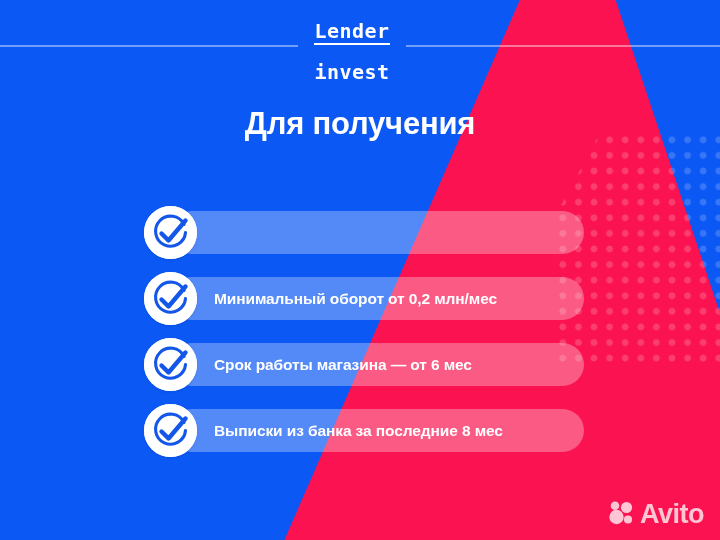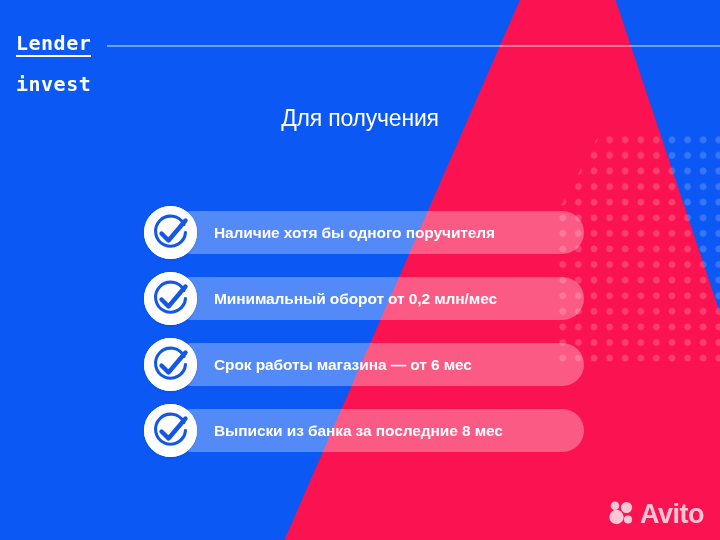--- a/index.html
+++ b/index.html
@@ -57,23 +57,22 @@
     background: rgba(255,255,255,0.42);
   }
 
   
   .logo {
     position: absolute;
     left: 0;
     right: 16px;
     top: 21px;
     display: flex;
-    justify-content: flex-start;
+    justify-content: center;
     pointer-events: none;
-    margin-top: 12px;
   }
   .logo-inner {
     background: #0b58f5;
     padding: 0 16px;
     text-align: center;
     line-height: 1;
   }
   .logo-top,
   .logo-bottom {
     color: #ffffff;
@@ -93,22 +92,22 @@
   }
 
   
   .headline {
     position: absolute;
     top: 104px;
     left: 0;
     right: 0;
     text-align: center;
     color: #ffffff;
-    font-size: 23px;
-    font-weight: normal;
+    font-size: 31px;
+    font-weight: bold;
     line-height: 1.28;
     letter-spacing: -0.2px;
     padding: 0 120px;
     box-sizing: border-box;
   }
   .headline-line {
     display: block;
     white-space: nowrap;
   }
 
@@ -206,21 +205,20 @@
 
     <div class="pill-row">
       <div class="pill-bar"></div>
       <div class="check-badge">
         <svg width="53" height="53" viewBox="0 0 53 53" aria-hidden="true">
           <circle cx="26.5" cy="26.5" r="26.5" fill="#ffffff"></circle>
           <path d="M40 18.5 A15 15 0 1 0 41.5 26.5" fill="none" stroke="#1457e8" stroke-width="3.1" stroke-linecap="round"></path>
           <path d="M17.5 27.5 L24.5 34.5 L41.5 14.5" fill="none" stroke="#1457e8" stroke-width="4.4" stroke-linecap="round" stroke-linejoin="round"></path>
         </svg>
       </div>
-      <div class="pill-label">Наличие хотя бы одного поручителя</div>
     </div>
 
     <div class="pill-row">
       <div class="pill-bar"></div>
       <div class="check-badge">
         <svg width="53" height="53" viewBox="0 0 53 53" aria-hidden="true">
           <circle cx="26.5" cy="26.5" r="26.5" fill="#ffffff"></circle>
           <path d="M40 18.5 A15 15 0 1 0 41.5 26.5" fill="none" stroke="#1457e8" stroke-width="3.1" stroke-linecap="round"></path>
           <path d="M17.5 27.5 L24.5 34.5 L41.5 14.5" fill="none" stroke="#1457e8" stroke-width="4.4" stroke-linecap="round" stroke-linejoin="round"></path>
         </svg>

